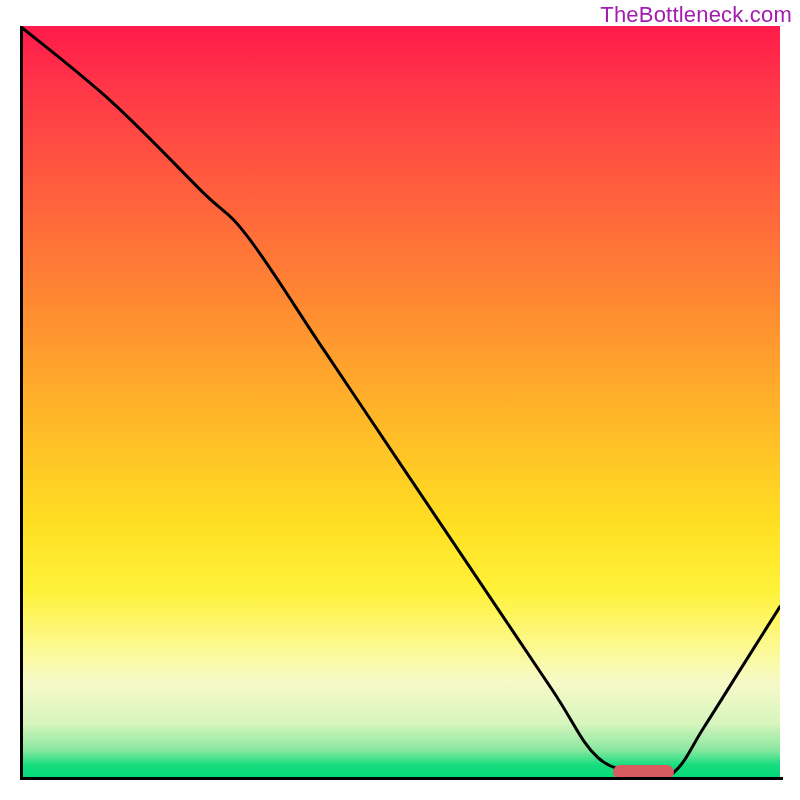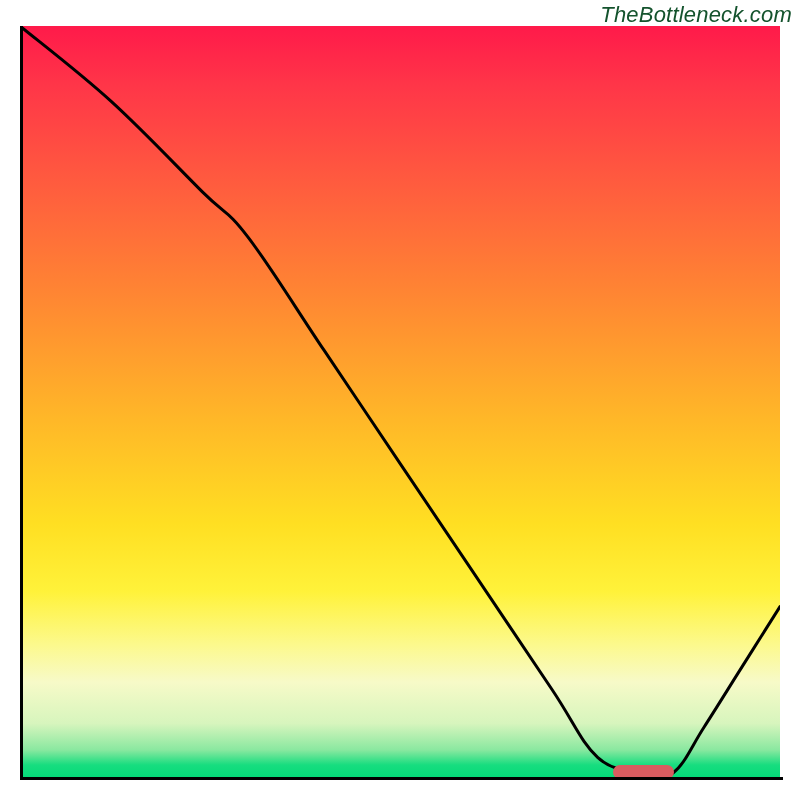--- a/index.html
+++ b/index.html
@@ -13,25 +13,24 @@
   }
   .chart-container {
     position: relative;
     width: 800px;
     height: 800px;
   }
   .watermark {
     position: absolute;
     top: 2px;
     right: 8px;
-    color: #14532d;
+    color: #a21caf;
     font-size: 22px;
     letter-spacing: 0.2px;
     font-weight: 500;
-    font-style: italic;
   }
   .plot-area {
     position: absolute;
     left: 20px;
     top: 26px;
     width: 760px;
     height: 754px;
   }
   .gradient-fill {
     position: absolute;

